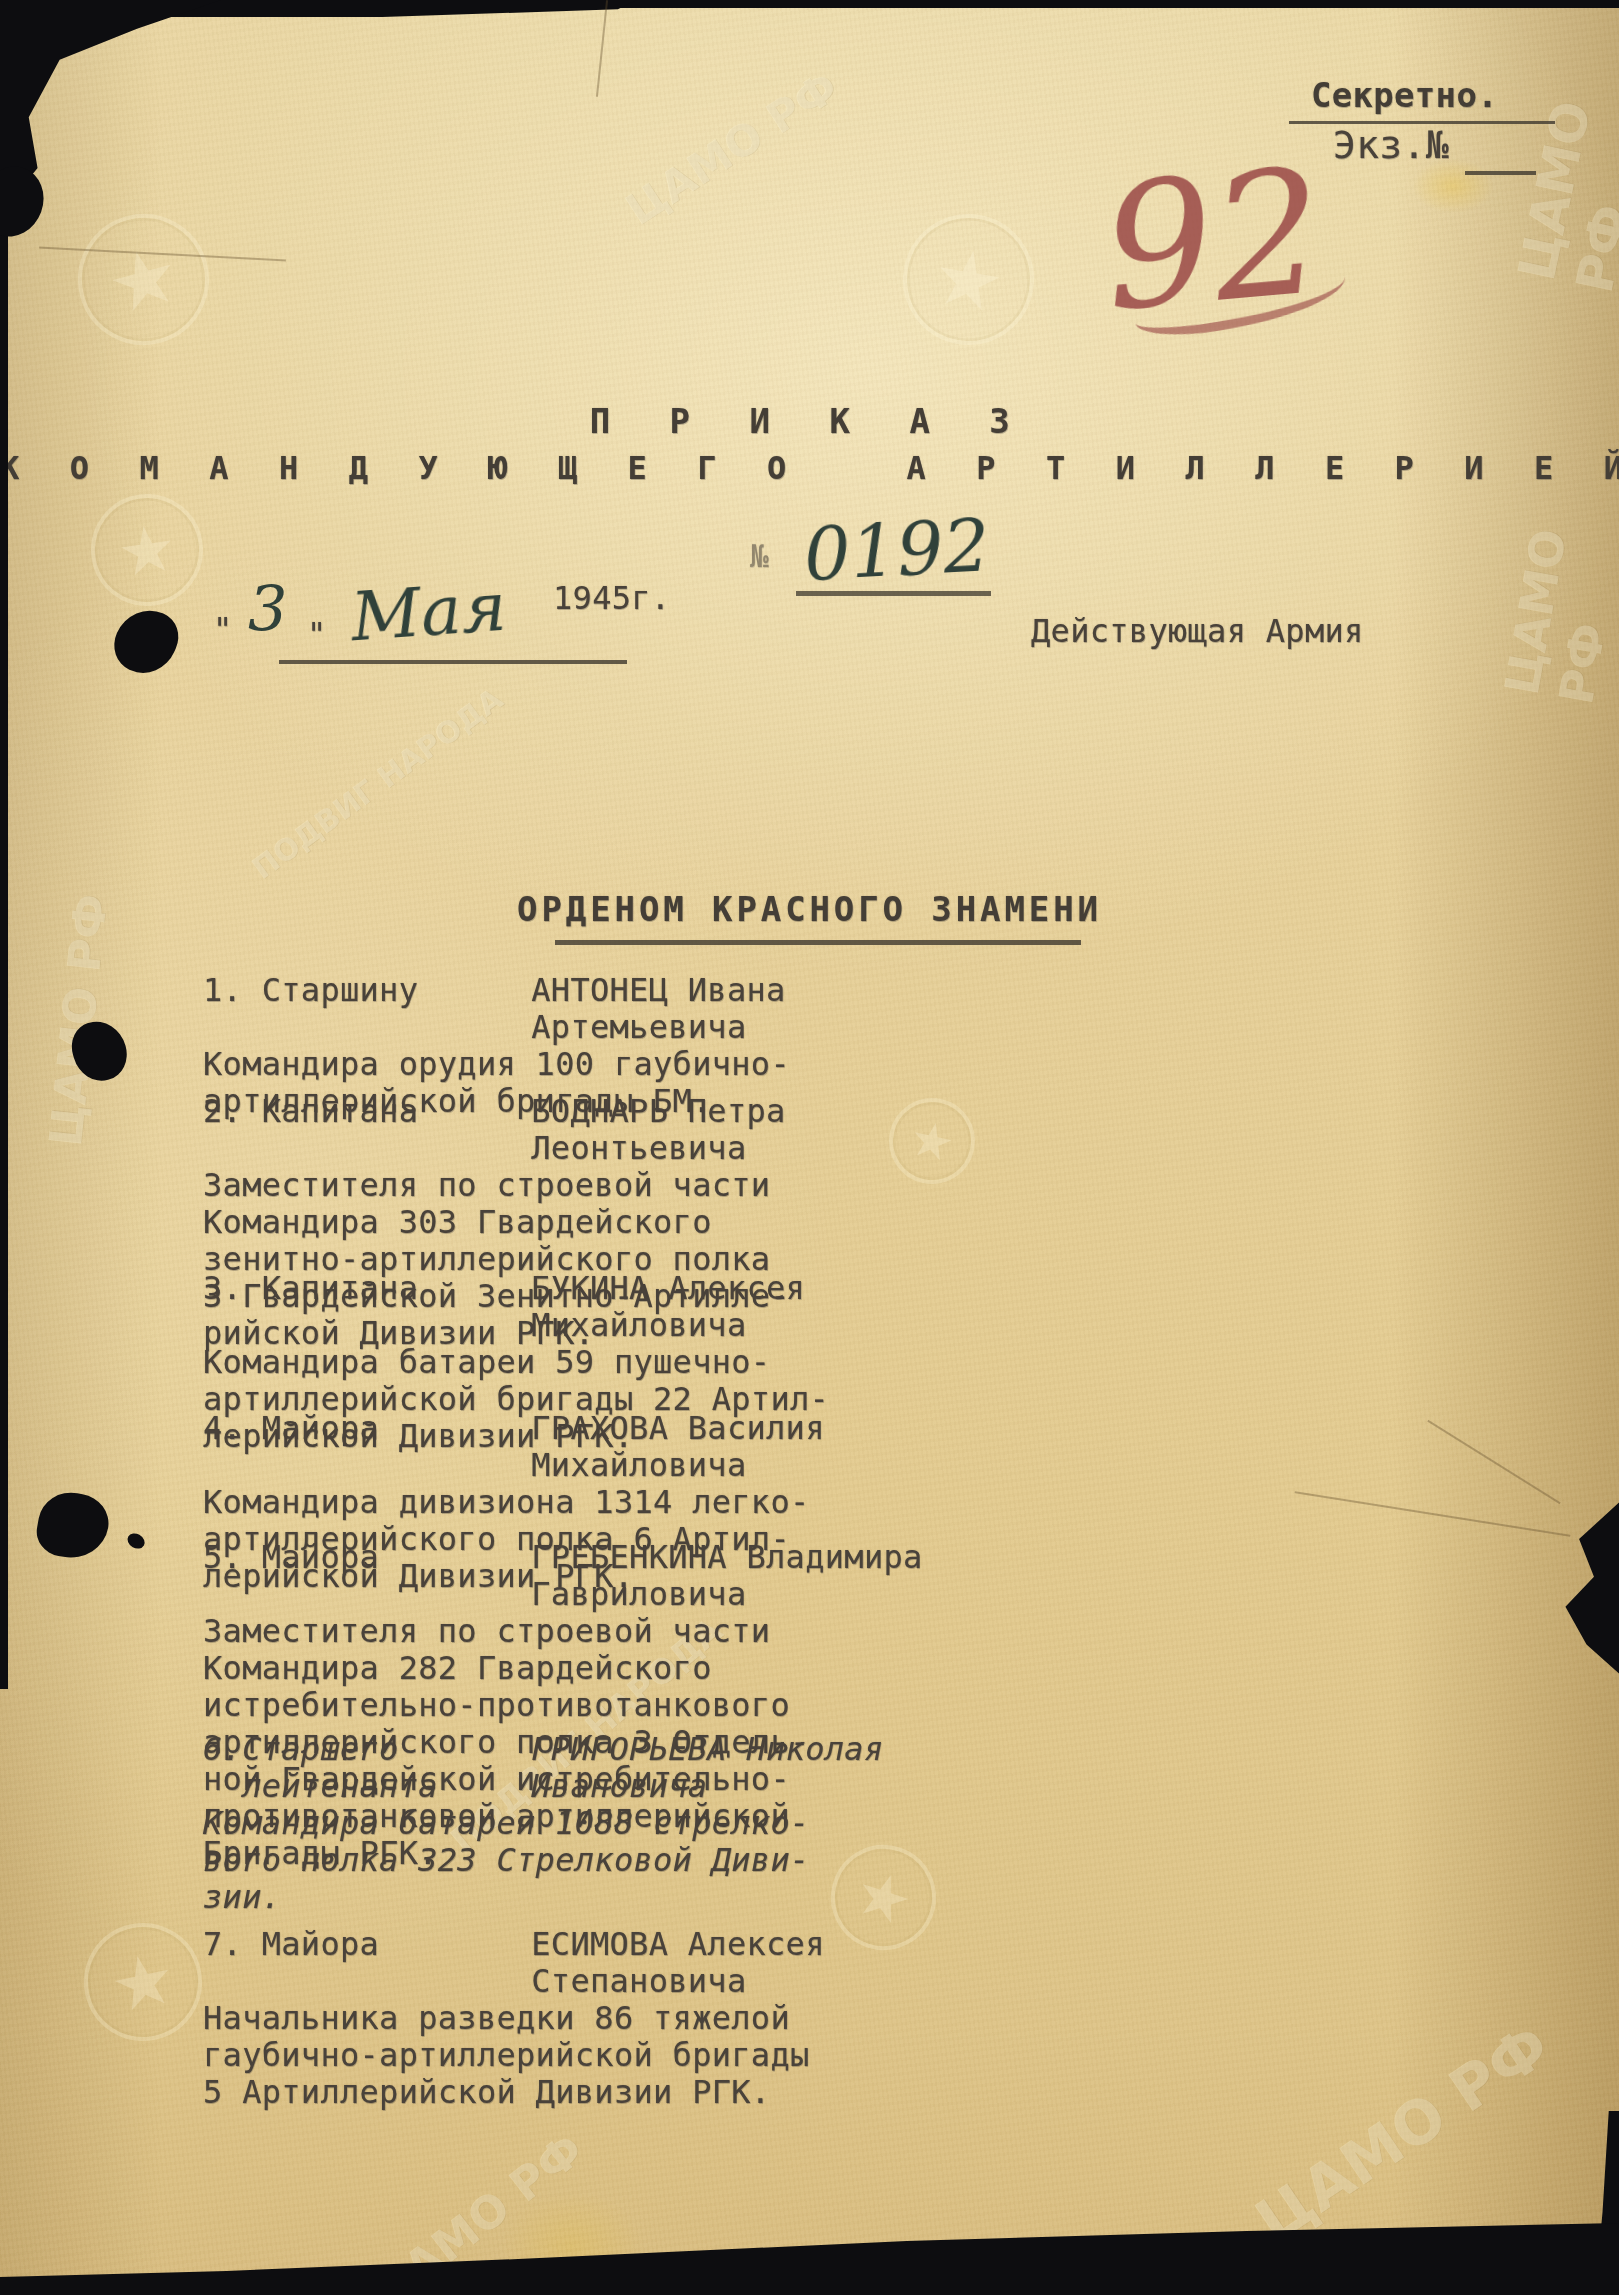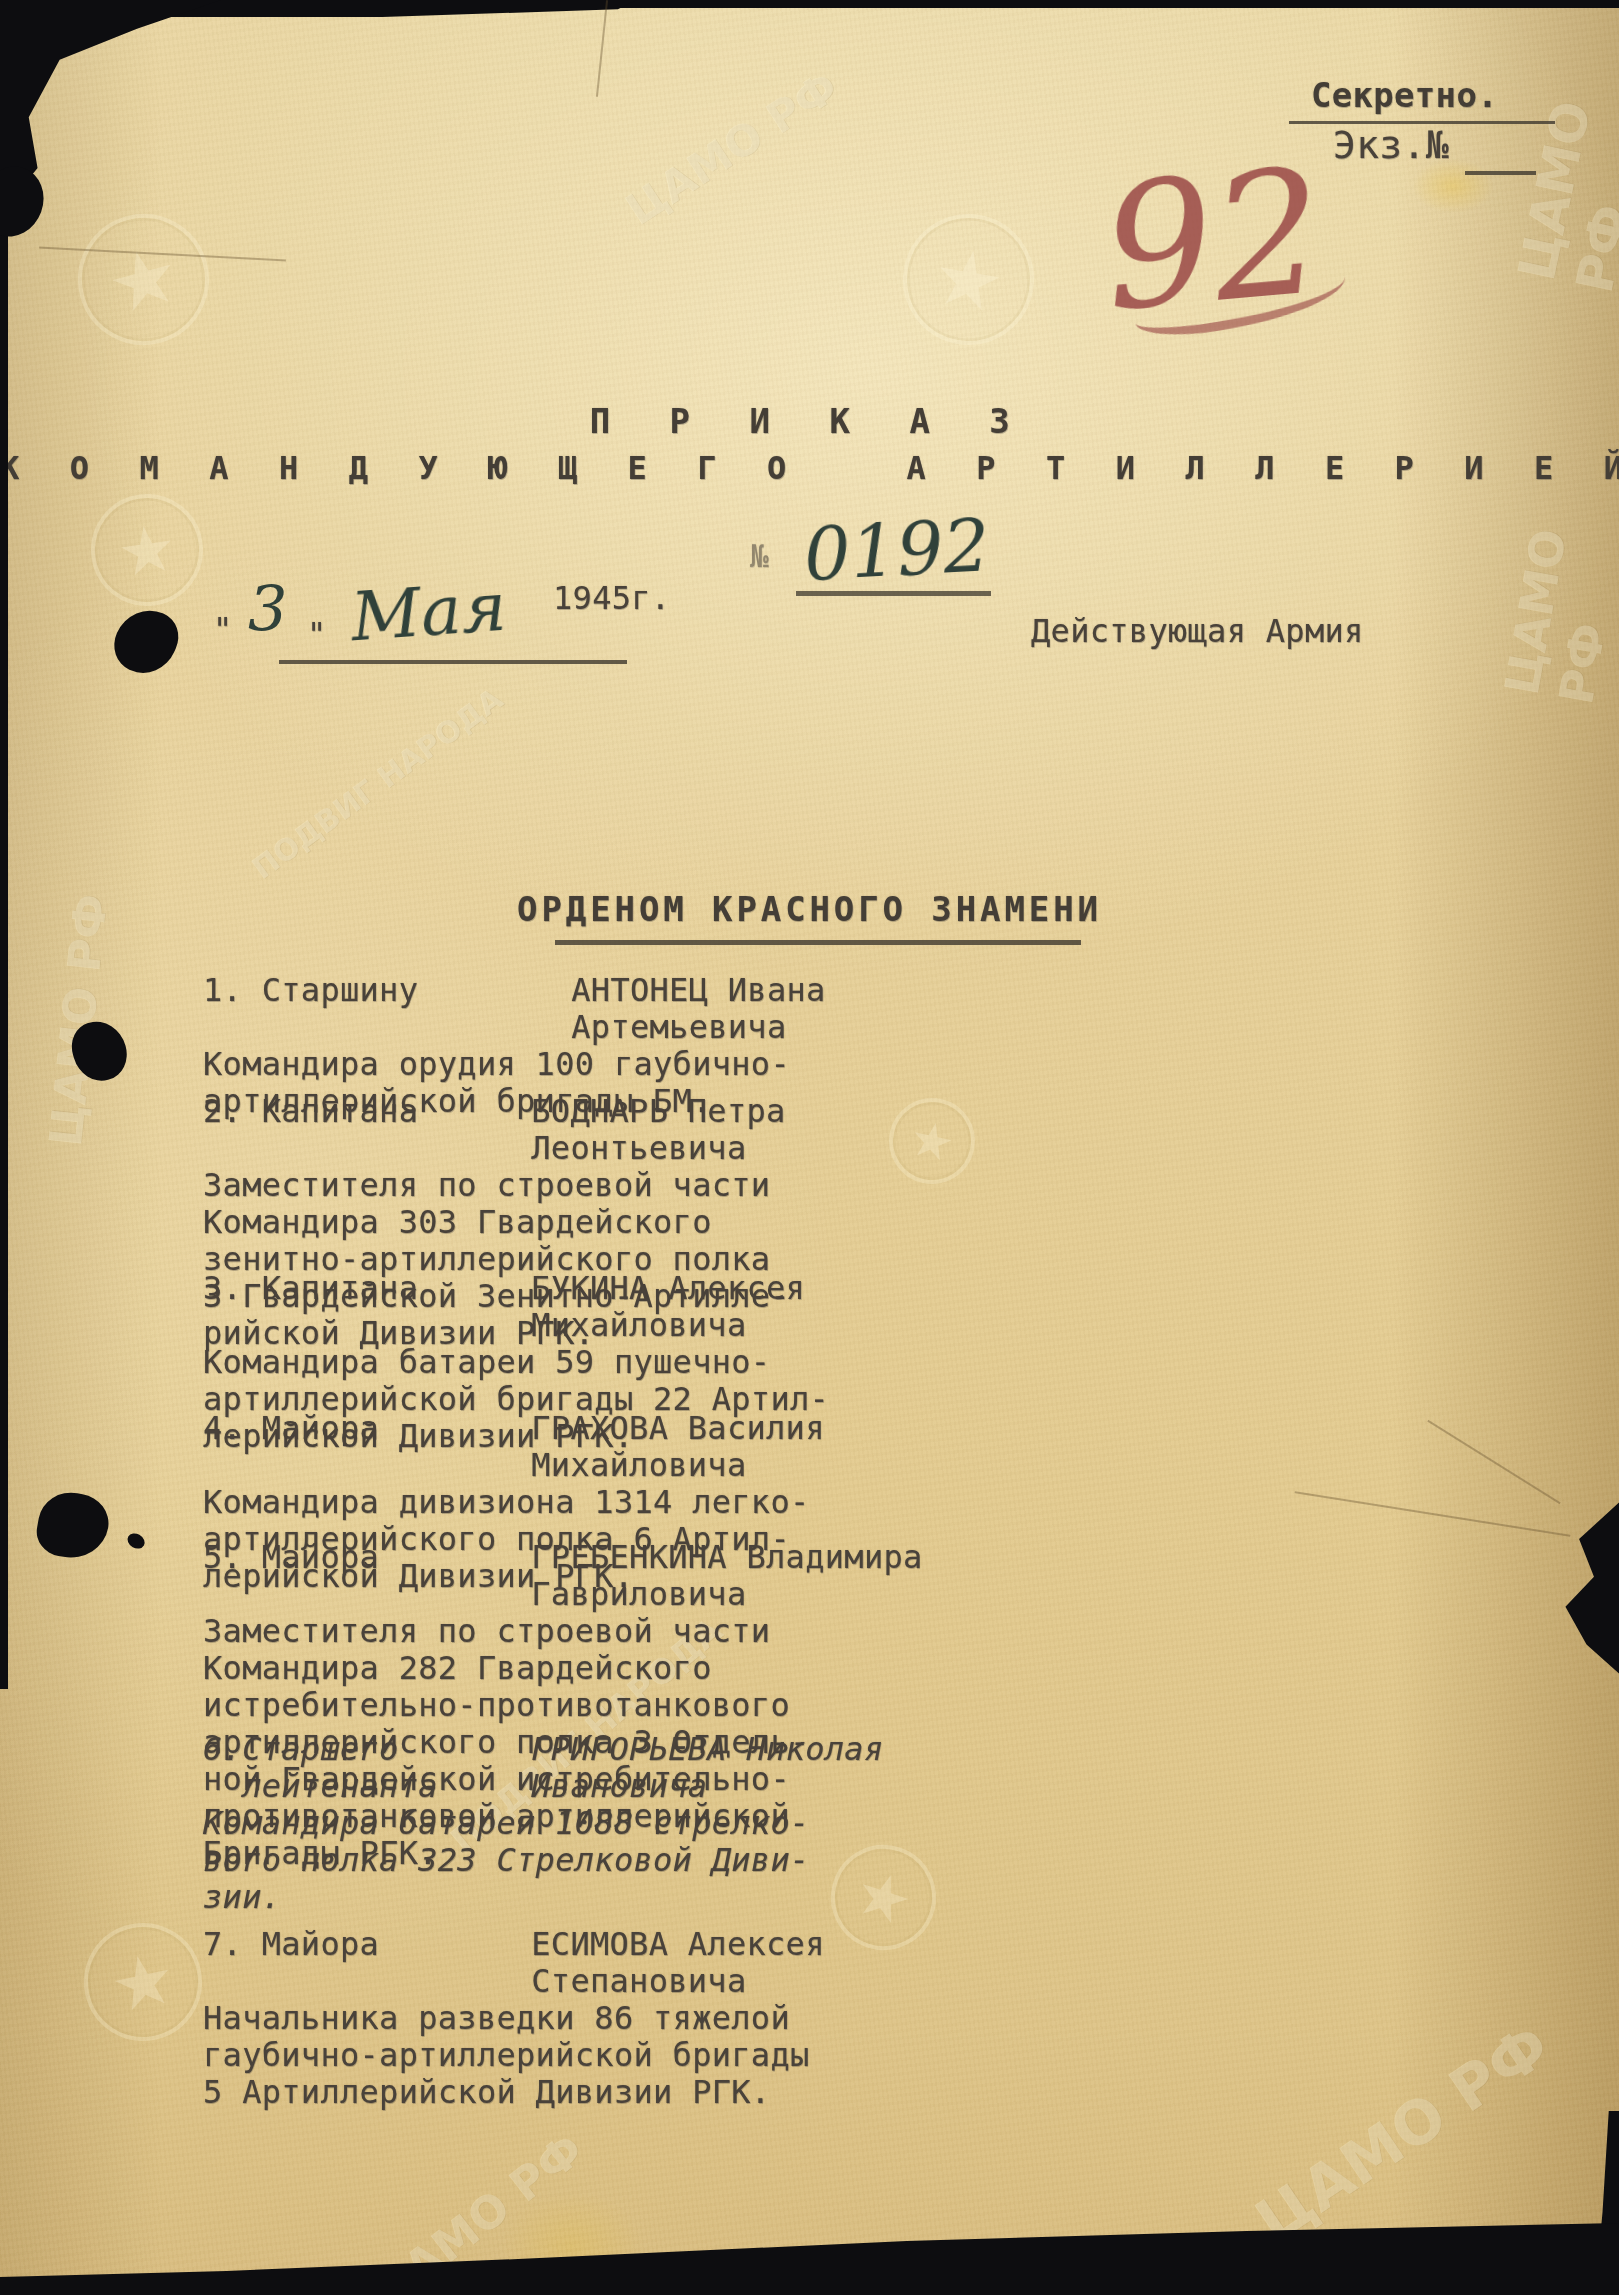--- a/index.html
+++ b/index.html
@@ -113,21 +113,21 @@
   <div class="uline" style="left:279px;top:620px;width:348px;height:40px;border-bottom:4.5px solid rgba(62,56,46,.8);"></div>
   <div class="typed" style="left:553px;top:580px;">1945г.</div>
   <div class="typed" style="left:1031px;top:613px;">Действующая Армия</div>
 
 
   <div class="typed bold" style="left:0;top:891px;width:1619px;text-align:center;font-size:34px;letter-spacing:3.9px;">ОРДЕНОМ КРАСНОГО ЗНАМЕНИ</div>
   <div class="uline" style="left:555px;top:896px;width:526px;height:44px;border-bottom:5.8px solid rgba(62,56,46,.8);"></div>
 
   <div class="row" style="top:972px;">
     <div class="cell c-rank typed" style="position:static;">1. Старшину</div>
-    <div class="cell c-name typed" style="position:static;margin-left:40px;">АНТОНЕЦ Ивана
+    <div class="cell c-name typed" style="position:static;">АНТОНЕЦ Ивана
 Артемьевича</div>
     <div class="cell c-pos typed" style="position:static;">Командира орудия 100 гаубично-
 артиллерийской бригады БМ.</div>
   </div>
 
   <div class="row" style="top:1093px;">
     <div class="cell c-rank typed" style="position:static;">2. Капитана</div>
     <div class="cell c-name typed" style="position:static;">БОДНАРЬ Петра
 Леонтьевича</div>
     <div class="cell c-pos typed" style="position:static;">Заместителя по строевой части

